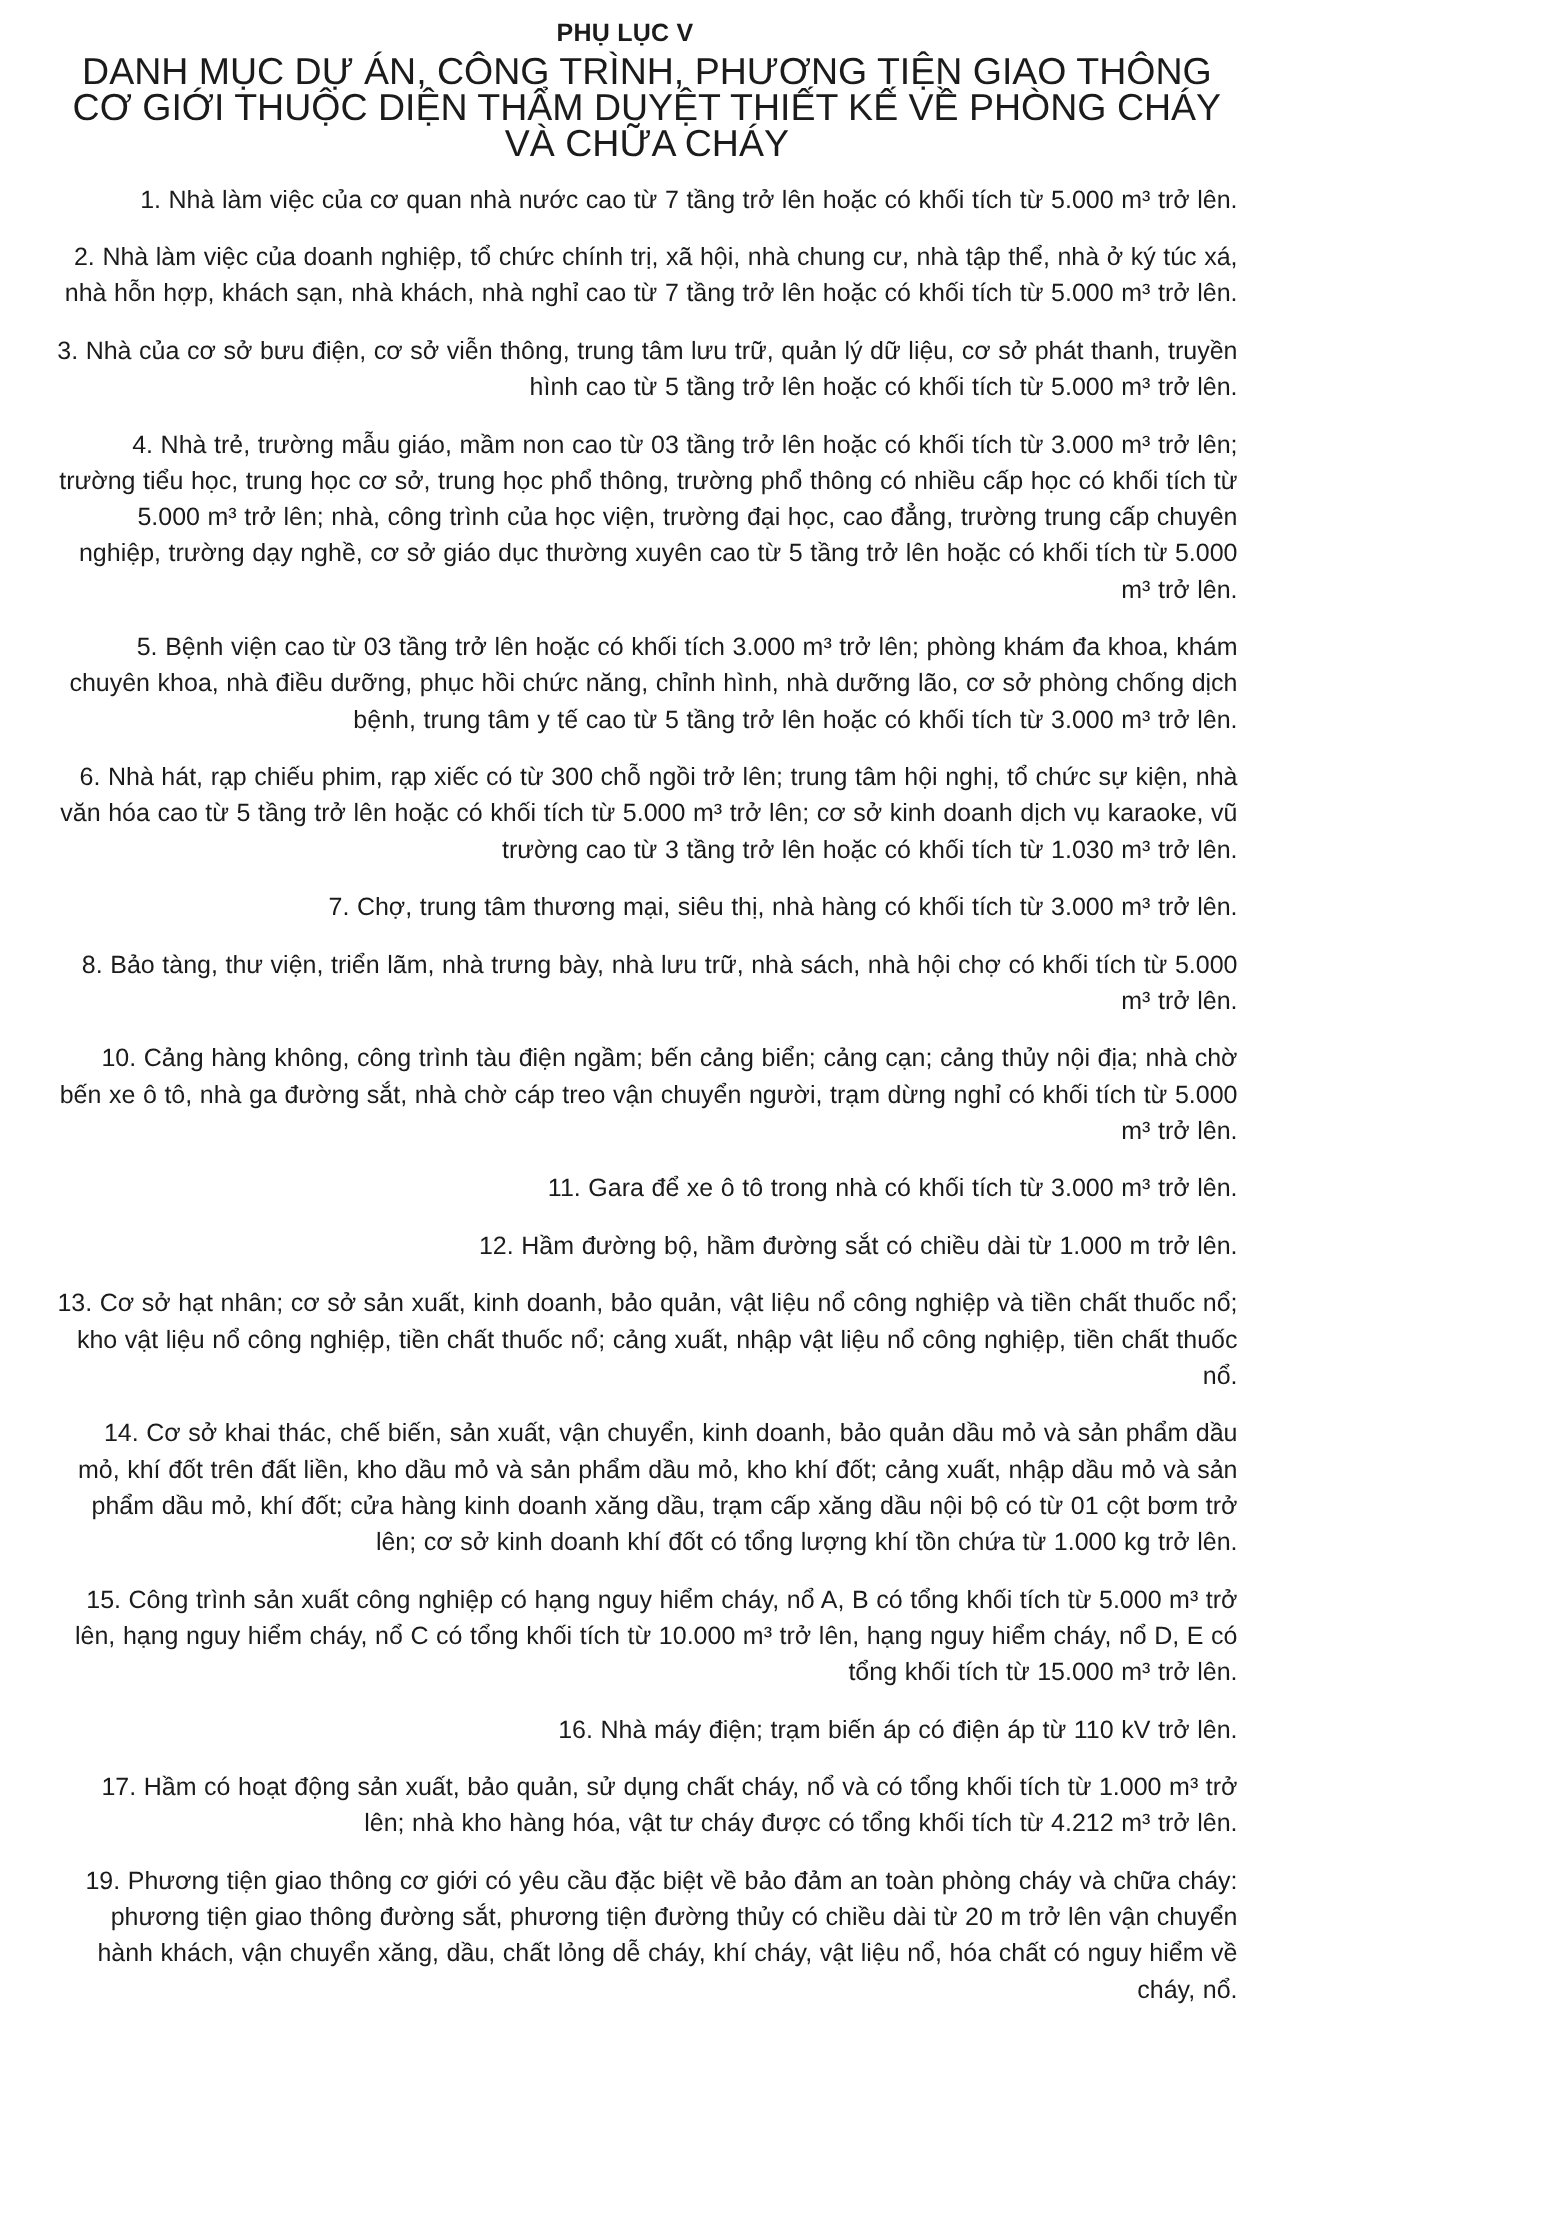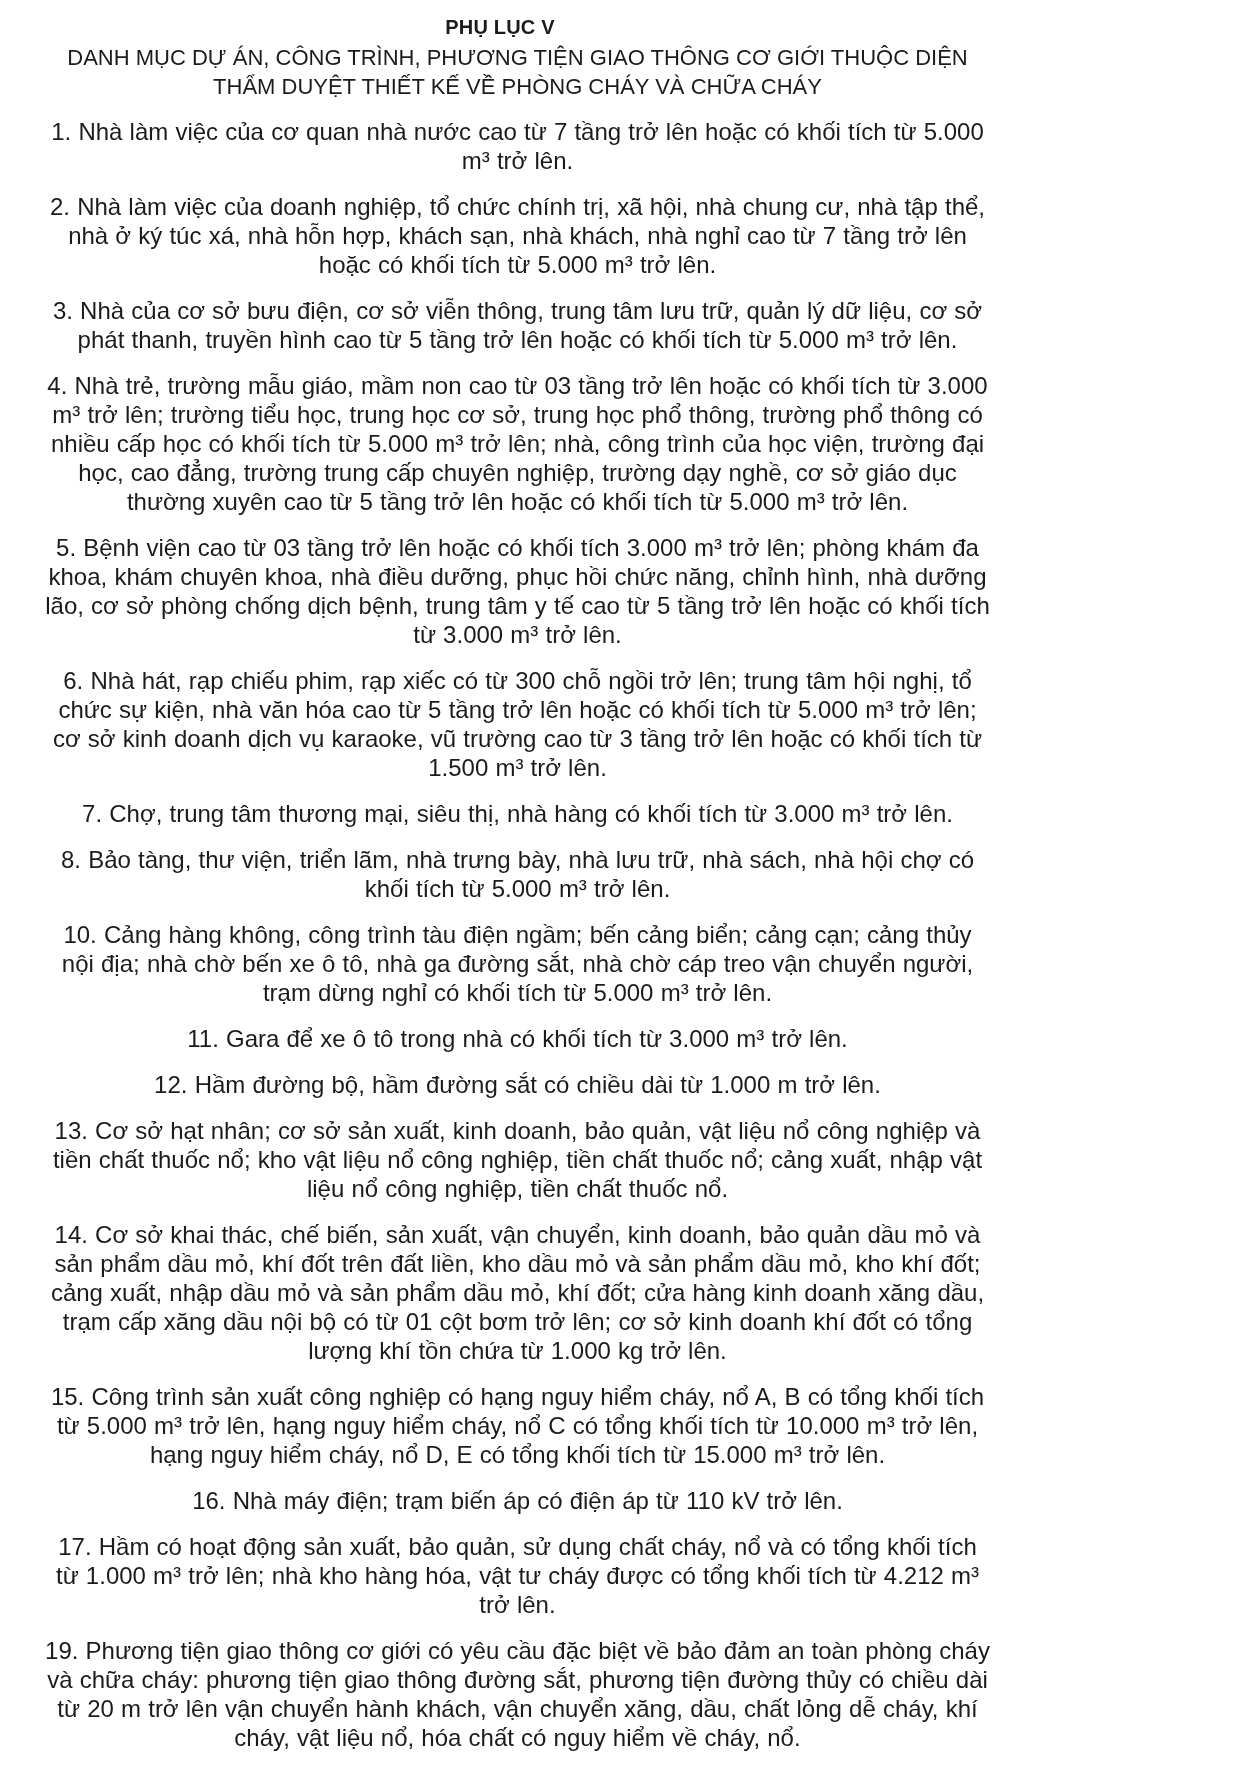--- a/index.html
+++ b/index.html
@@ -20,54 +20,54 @@
   }
   .doc-title {
     font-size: 20px;
     font-weight: 700;
     line-height: 26px;
     text-align: center;
     margin: 0 35px 0 0;
     letter-spacing: 0.2px;
   }
   .doc-subtitle {
-    font-size: 22px;
+    font-size: 30px;
     font-weight: 400;
     line-height: 29px;
     text-align: center;
     max-width: 1080px;
     margin: 3px auto 16px auto;
   }
   .item-list {
     margin: 0;
     padding: 0;
   }
   .doc-item {
-    font-size: 24px;
+    font-size: 20px;
     font-weight: 400;
     line-height: 29px;
-    text-align: center;
+    text-align: right;
     margin: 0 0 17px 0;
     word-spacing: 0.5px;
   }
 </style>
 </head>
 <body>
 
 <div class="page">
   <h1 class="doc-title">PHỤ LỤC V</h1>
   <h2 class="doc-subtitle">DANH MỤC DỰ ÁN, CÔNG TRÌNH, PHƯƠNG TIỆN GIAO THÔNG CƠ GIỚI THUỘC DIỆN THẨM DUYỆT THIẾT KẾ VỀ PHÒNG CHÁY VÀ CHỮA CHÁY</h2>
 
   <div class="item-list">
     <p class="doc-item">1. Nhà làm việc của cơ quan nhà nước cao từ 7 tầng trở lên hoặc có khối tích từ 5.000 m³ trở lên.</p>
     <p class="doc-item">2. Nhà làm việc của doanh nghiệp, tổ chức chính trị, xã hội, nhà chung cư, nhà tập thể, nhà ở ký túc xá, nhà hỗn hợp, khách sạn, nhà khách, nhà nghỉ cao từ 7 tầng trở lên hoặc có khối tích từ 5.000 m³ trở lên.</p>
     <p class="doc-item">3. Nhà của cơ sở bưu điện, cơ sở viễn thông, trung tâm lưu trữ, quản lý dữ liệu, cơ sở phát thanh, truyền hình cao từ 5 tầng trở lên hoặc có khối tích từ 5.000 m³ trở lên.</p>
     <p class="doc-item">4. Nhà trẻ, trường mẫu giáo, mầm non cao từ 03 tầng trở lên hoặc có khối tích từ 3.000 m³ trở lên; trường tiểu học, trung học cơ sở, trung học phổ thông, trường phổ thông có nhiều cấp học có khối tích từ 5.000 m³ trở lên; nhà, công trình của học viện, trường đại học, cao đẳng, trường trung cấp chuyên nghiệp, trường dạy nghề, cơ sở giáo dục thường xuyên cao từ 5 tầng trở lên hoặc có khối tích từ 5.000 m³ trở lên.</p>
     <p class="doc-item">5. Bệnh viện cao từ 03 tầng trở lên hoặc có khối tích 3.000 m³ trở lên; phòng khám đa khoa, khám chuyên khoa, nhà điều dưỡng, phục hồi chức năng, chỉnh hình, nhà dưỡng lão, cơ sở phòng chống dịch bệnh, trung tâm y tế cao từ 5 tầng trở lên hoặc có khối tích từ 3.000 m³ trở lên.</p>
-    <p class="doc-item">6. Nhà hát, rạp chiếu phim, rạp xiếc có từ 300 chỗ ngồi trở lên; trung tâm hội nghị, tổ chức sự kiện, nhà văn hóa cao từ 5 tầng trở lên hoặc có khối tích từ 5.000 m³ trở lên; cơ sở kinh doanh dịch vụ karaoke, vũ trường cao từ 3 tầng trở lên hoặc có khối tích từ 1.500 m³ trở lên.</p>
+    <p class="doc-item">6. Nhà hát, rạp chiếu phim, rạp xiếc có từ 300 chỗ ngồi trở lên; trung tâm hội nghị, tổ chức sự kiện, nhà văn hóa cao từ 5 tầng trở lên hoặc có khối tích từ 5.000 m³ trở lên; cơ sở kinh doanh dịch vụ karaoke, vũ trường cao từ 3 tầng trở lên hoặc có khối tích từ 1.030 m³ trở lên.</p>
     <p class="doc-item">7. Chợ, trung tâm thương mại, siêu thị, nhà hàng có khối tích từ 3.000 m³ trở lên.</p>
     <p class="doc-item">8. Bảo tàng, thư viện, triển lãm, nhà trưng bày, nhà lưu trữ, nhà sách, nhà hội chợ có khối tích từ 5.000 m³ trở lên.</p>
     <p class="doc-item">10. Cảng hàng không, công trình tàu điện ngầm; bến cảng biển; cảng cạn; cảng thủy nội địa; nhà chờ bến xe ô tô, nhà ga đường sắt, nhà chờ cáp treo vận chuyển người, trạm dừng nghỉ có khối tích từ 5.000 m³ trở lên.</p>
     <p class="doc-item">11. Gara để xe ô tô trong nhà có khối tích từ 3.000 m³ trở lên.</p>
     <p class="doc-item">12. Hầm đường bộ, hầm đường sắt có chiều dài từ 1.000 m trở lên.</p>
     <p class="doc-item">13. Cơ sở hạt nhân; cơ sở sản xuất, kinh doanh, bảo quản, vật liệu nổ công nghiệp và tiền chất thuốc nổ; kho vật liệu nổ công nghiệp, tiền chất thuốc nổ; cảng xuất, nhập vật liệu nổ công nghiệp, tiền chất thuốc nổ.</p>
     <p class="doc-item">14. Cơ sở khai thác, chế biến, sản xuất, vận chuyển, kinh doanh, bảo quản dầu mỏ và sản phẩm dầu mỏ, khí đốt trên đất liền, kho dầu mỏ và sản phẩm dầu mỏ, kho khí đốt; cảng xuất, nhập dầu mỏ và sản phẩm dầu mỏ, khí đốt; cửa hàng kinh doanh xăng dầu, trạm cấp xăng dầu nội bộ có từ 01 cột bơm trở lên; cơ sở kinh doanh khí đốt có tổng lượng khí tồn chứa từ 1.000 kg trở lên.</p>
     <p class="doc-item">15. Công trình sản xuất công nghiệp có hạng nguy hiểm cháy, nổ A, B có tổng khối tích từ 5.000 m³ trở lên, hạng nguy hiểm cháy, nổ C có tổng khối tích từ 10.000 m³ trở lên, hạng nguy hiểm cháy, nổ D, E có tổng khối tích từ 15.000 m³ trở lên.</p>
     <p class="doc-item">16. Nhà máy điện; trạm biến áp có điện áp từ 110 kV trở lên.</p>
     <p class="doc-item">17. Hầm có hoạt động sản xuất, bảo quản, sử dụng chất cháy, nổ và có tổng khối tích từ 1.000 m³ trở lên; nhà kho hàng hóa, vật tư cháy được có tổng khối tích từ 4.212 m³ trở lên.</p>

